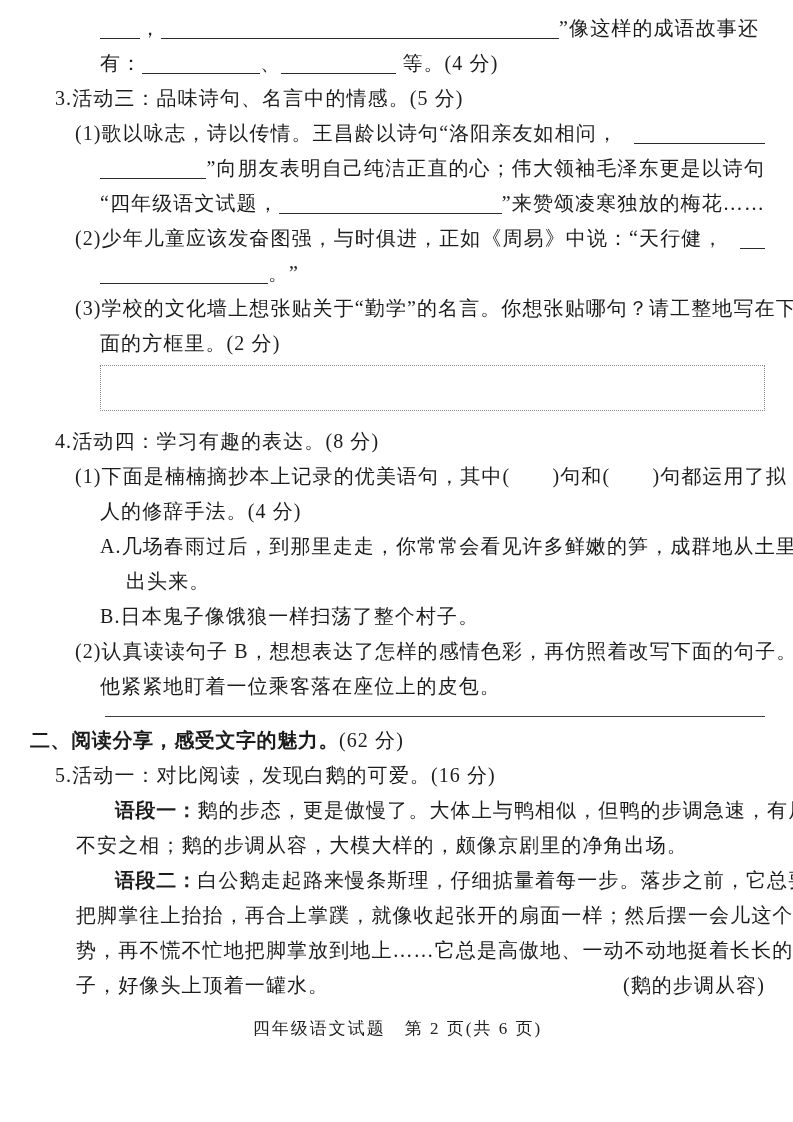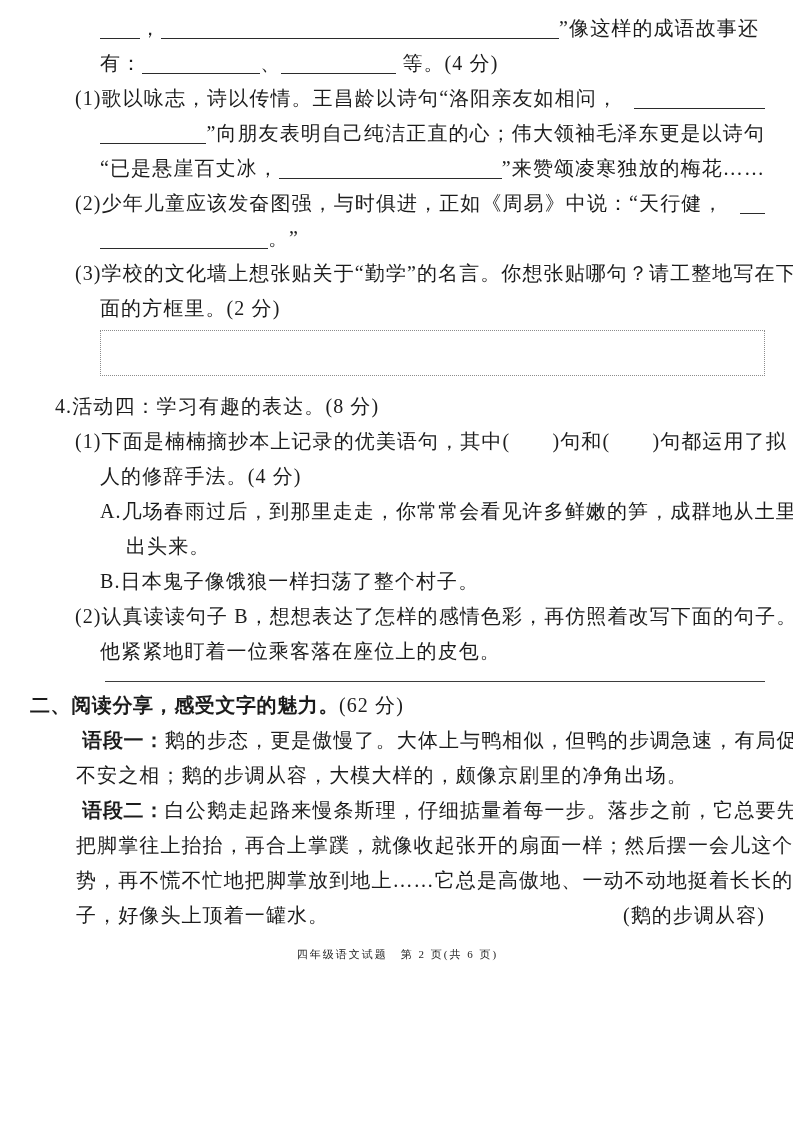--- a/index.html
+++ b/index.html
@@ -28,60 +28,62 @@
   }
   .fill { flex:1 1 auto; }
   .spacer { flex:1 1 auto; }
 
   
   .i1 { padding-left:25px; }   
   .i2 { padding-left:45px;gap:16px; }   
   .i3 { padding-left:70px; }   
   .i4 { padding-left:96px; }   
   .p0 { padding-left:46px; }   
-  .p1 { padding-left:85px;justify-content:center; }   
+  .p1 { padding-left:85px; }   
 
   .answer-box {
     margin:5px 0 12px 70px; height:46px;
     border:1.5px dotted #8c8c8c; background:#fff;
   }
   .answer-rule {
     margin:13px 0 5px 75px; height:0;
     border-bottom:1.4px solid #3d3d3d;
   }
   .footer {
-    text-align:center; font-size:11px; letter-spacing:2px;
+    text-align:center; font-size:17px; letter-spacing:2px;
     margin-top:15px; color:#222;
   }
 </style>
 </head>
 <body>
 
 <div class="page">
   <div>
       <div class="line i3"><span class="blank" style="width: 40px;"></span><span class="seg">，</span><span class="blank" style="width: 398px;"></span><span class="seg">”像这样的成语故事还</span></div>
       <div class="line i3"><span class="seg">有：</span><span class="blank" style="width: 118px;"></span><span class="seg">、</span><span class="blank" style="width: 115px;"></span><span class="seg"> 等。(4 分)</span></div>
+      <div class="line i1"><span class="seg">3.活动三：品味诗句、名言中的情感。(5 分)</span></div>
       <div class="line i2"><span class="seg">(1)歌以咏志，诗以传情。王昌龄以诗句“洛阳亲友如相问，</span><span class="blank fill"></span></div>
       <div class="line i3"><span class="blank" style="width: 130px;"></span><span class="seg">”向朋友表明自己纯洁正直的心；伟大领袖毛泽东更是以诗句</span></div>
-      <div class="line i3"><span class="seg">“已是悬崖百丈冰，</span><span class="blank" style="width: 238px;"></span><span class="seg">”来赞颂凌寒独放的梅花……</span></div>
+      <div class="line i3"><span class="seg">“四年级语文试题，</span><span class="blank" style="width: 238px;"></span><span class="seg">”来赞颂凌寒独放的梅花……</span></div>
       <div class="line i2"><span class="seg">(2)少年儿童应该发奋图强，与时俱进，正如《周易》中说：“天行健，</span><span class="blank fill"></span></div>
       <div class="line i3"><span class="blank" style="width: 168px;"></span><span class="seg">。”</span></div>
       <div class="line i2"><span class="seg">(3)学校的文化墙上想张贴关于“勤学”的名言。你想张贴哪句？请工整地写在下</span></div>
       <div class="line i3"><span class="seg">面的方框里。(2 分)</span></div>
       <div class="answer-box"></div>
       <div class="line i1"><span class="seg">4.活动四：学习有趣的表达。(8 分)</span></div>
       <div class="line i2"><span class="seg">(1)下面是楠楠摘抄本上记录的优美语句，其中(　　)句和(　　)句都运用了拟</span></div>
       <div class="line i3"><span class="seg">人的修辞手法。(4 分)</span></div>
       <div class="line i3"><span class="seg">A.几场春雨过后，到那里走走，你常常会看见许多鲜嫩的笋，成群地从土里探</span></div>
       <div class="line i4"><span class="seg">出头来。</span></div>
       <div class="line i3"><span class="seg">B.日本鬼子像饿狼一样扫荡了整个村子。</span></div>
       <div class="line i2"><span class="seg">(2)认真读读句子 B，想想表达了怎样的感情色彩，再仿照着改写下面的句子。</span></div>
       <div class="line i3"><span class="seg">他紧紧地盯着一位乘客落在座位上的皮包。</span></div>
       <div class="answer-rule"></div>
       <div class="line"><span class="seg bold">二、阅读分享，感受文字的魅力。</span><span class="seg">(62 分)</span></div>
+      <div class="line i1"><span class="seg">5.活动一：对比阅读，发现白鹅的可爱。(16 分)</span></div>
       <div class="line p1"><span class="seg bold">语段一：</span><span class="seg">鹅的步态，更是傲慢了。大体上与鸭相似，但鸭的步调急速，有局促</span></div>
       <div class="line p0"><span class="seg">不安之相；鹅的步调从容，大模大样的，颇像京剧里的净角出场。</span></div>
       <div class="line p1"><span class="seg bold">语段二：</span><span class="seg">白公鹅走起路来慢条斯理，仔细掂量着每一步。落步之前，它总要先</span></div>
       <div class="line p0"><span class="seg">把脚掌往上抬抬，再合上掌蹼，就像收起张开的扇面一样；然后摆一会儿这个姿</span></div>
       <div class="line p0"><span class="seg">势，再不慌不忙地把脚掌放到地上……它总是高傲地、一动不动地挺着长长的脖</span></div>
       <div class="line p0"><span class="seg">子，好像头上顶着一罐水。</span><span class="spacer"></span><span class="seg">(鹅的步调从容)</span></div>
     </div>
   <div class="footer">四年级语文试题　第 2 页(共 6 页)</div>
 </div>
 

